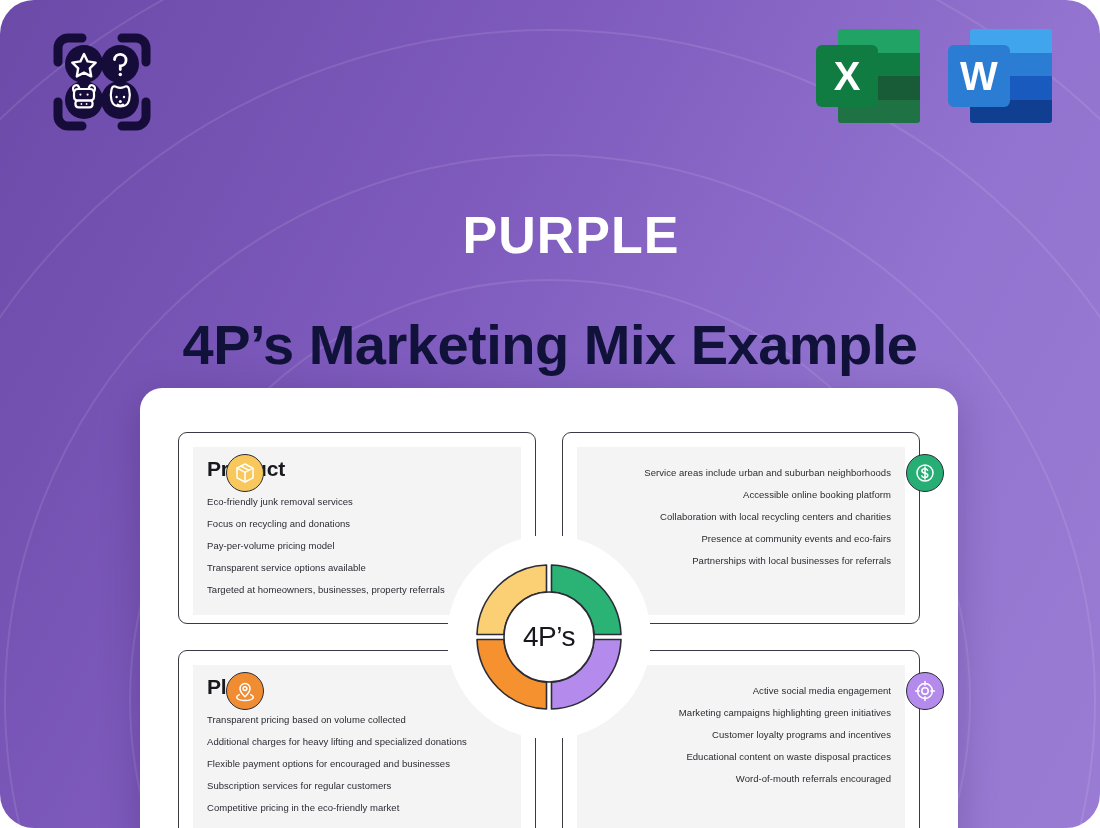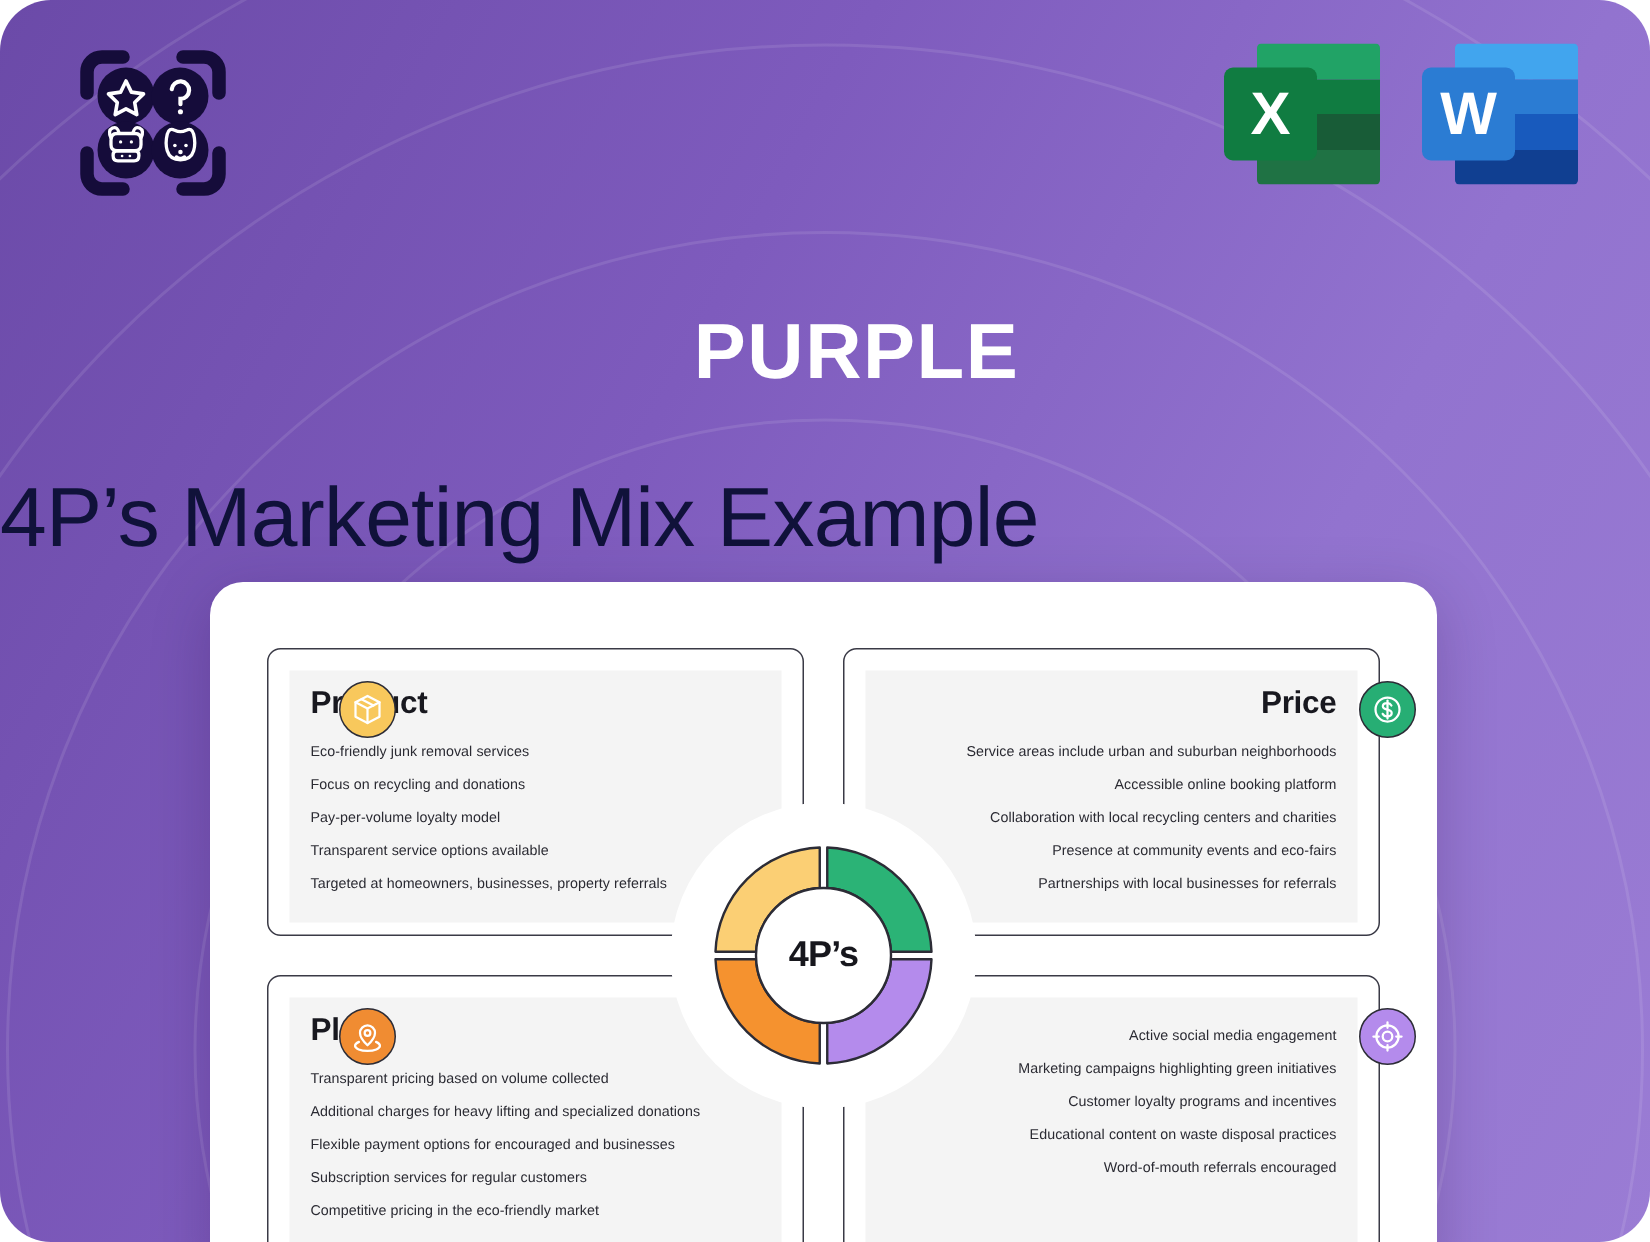--- a/index.html
+++ b/index.html
@@ -60,22 +60,22 @@
   .wd .tile { background: #2b7cd3; }
 
   
   .eyebrow {
     position: absolute; left: 0; right: 0; top: 205px;
     text-align: center; color: #ffffff;
     font-size: 52px; font-weight: bold; letter-spacing: 1px; margin-left: 42px;
   }
   .main-title {
     position: absolute; left: 0; right: 0; top: 312px;
-    color: #10123a;
-    font-size: 56px; font-weight: normal; letter-spacing: -0.5px;
+    text-align: center; color: #10123a;
+    font-size: 56px; font-weight: bold; letter-spacing: -0.5px;
   }
 
   
   .board {
     position: absolute; left: 140px; top: 388px;
     width: 818px; height: 470px;
     background: #ffffff;
     border-radius: 22px 22px 0 0;
     box-shadow: 0 10px 40px rgba(30, 10, 60, 0.22);
   }
@@ -136,21 +136,21 @@
     z-index: 10;
   }
   .donut-wrap::before {
     content: ""; position: absolute; inset: -14px;
     background: #ffffff; border-radius: 50%;
   }
   .donut-wrap svg { position: relative; width: 176px; height: 176px; display: block; }
   .donut-label {
     position: absolute; inset: 0;
     display: flex; align-items: center; justify-content: center;
-    font-size: 24px; font-weight: bold; color: #17171d;
+    font-size: 28px; font-weight: normal; color: #17171d;
     letter-spacing: -0.5px;
   }
 </style>
 </head>
 <body>
 
 <div class="page">
 
   <div class="rings">
     <svg viewBox="0 0 1100 828" preserveAspectRatio="none" aria-hidden="true">
@@ -234,30 +234,29 @@
 
   <div class="board">
     <div class="matrix">
 
       <div class="quad tl">
         <div class="quad-inner">
           <div class="quad-title">Product</div>
           <ul class="quad-list">
             <li>Eco-friendly junk removal services</li>
             <li>Focus on recycling and donations</li>
-            <li>Pay-per-volume loyalty model</li>
+            <li>Pay-per-volume pricing model</li>
             <li>Transparent service options available</li>
             <li>Targeted at homeowners, businesses, property referrals</li>
           </ul>
         </div>
       </div>
 
       <div class="quad tr">
         <div class="quad-inner">
-          <div class="quad-title">Price</div>
           <ul class="quad-list">
             <li>Service areas include urban and suburban neighborhoods</li>
             <li>Accessible online booking platform</li>
             <li>Collaboration with local recycling centers and charities</li>
             <li>Presence at community events and eco-fairs</li>
             <li>Partnerships with local businesses for referrals</li>
           </ul>
         </div>
       </div>
 

